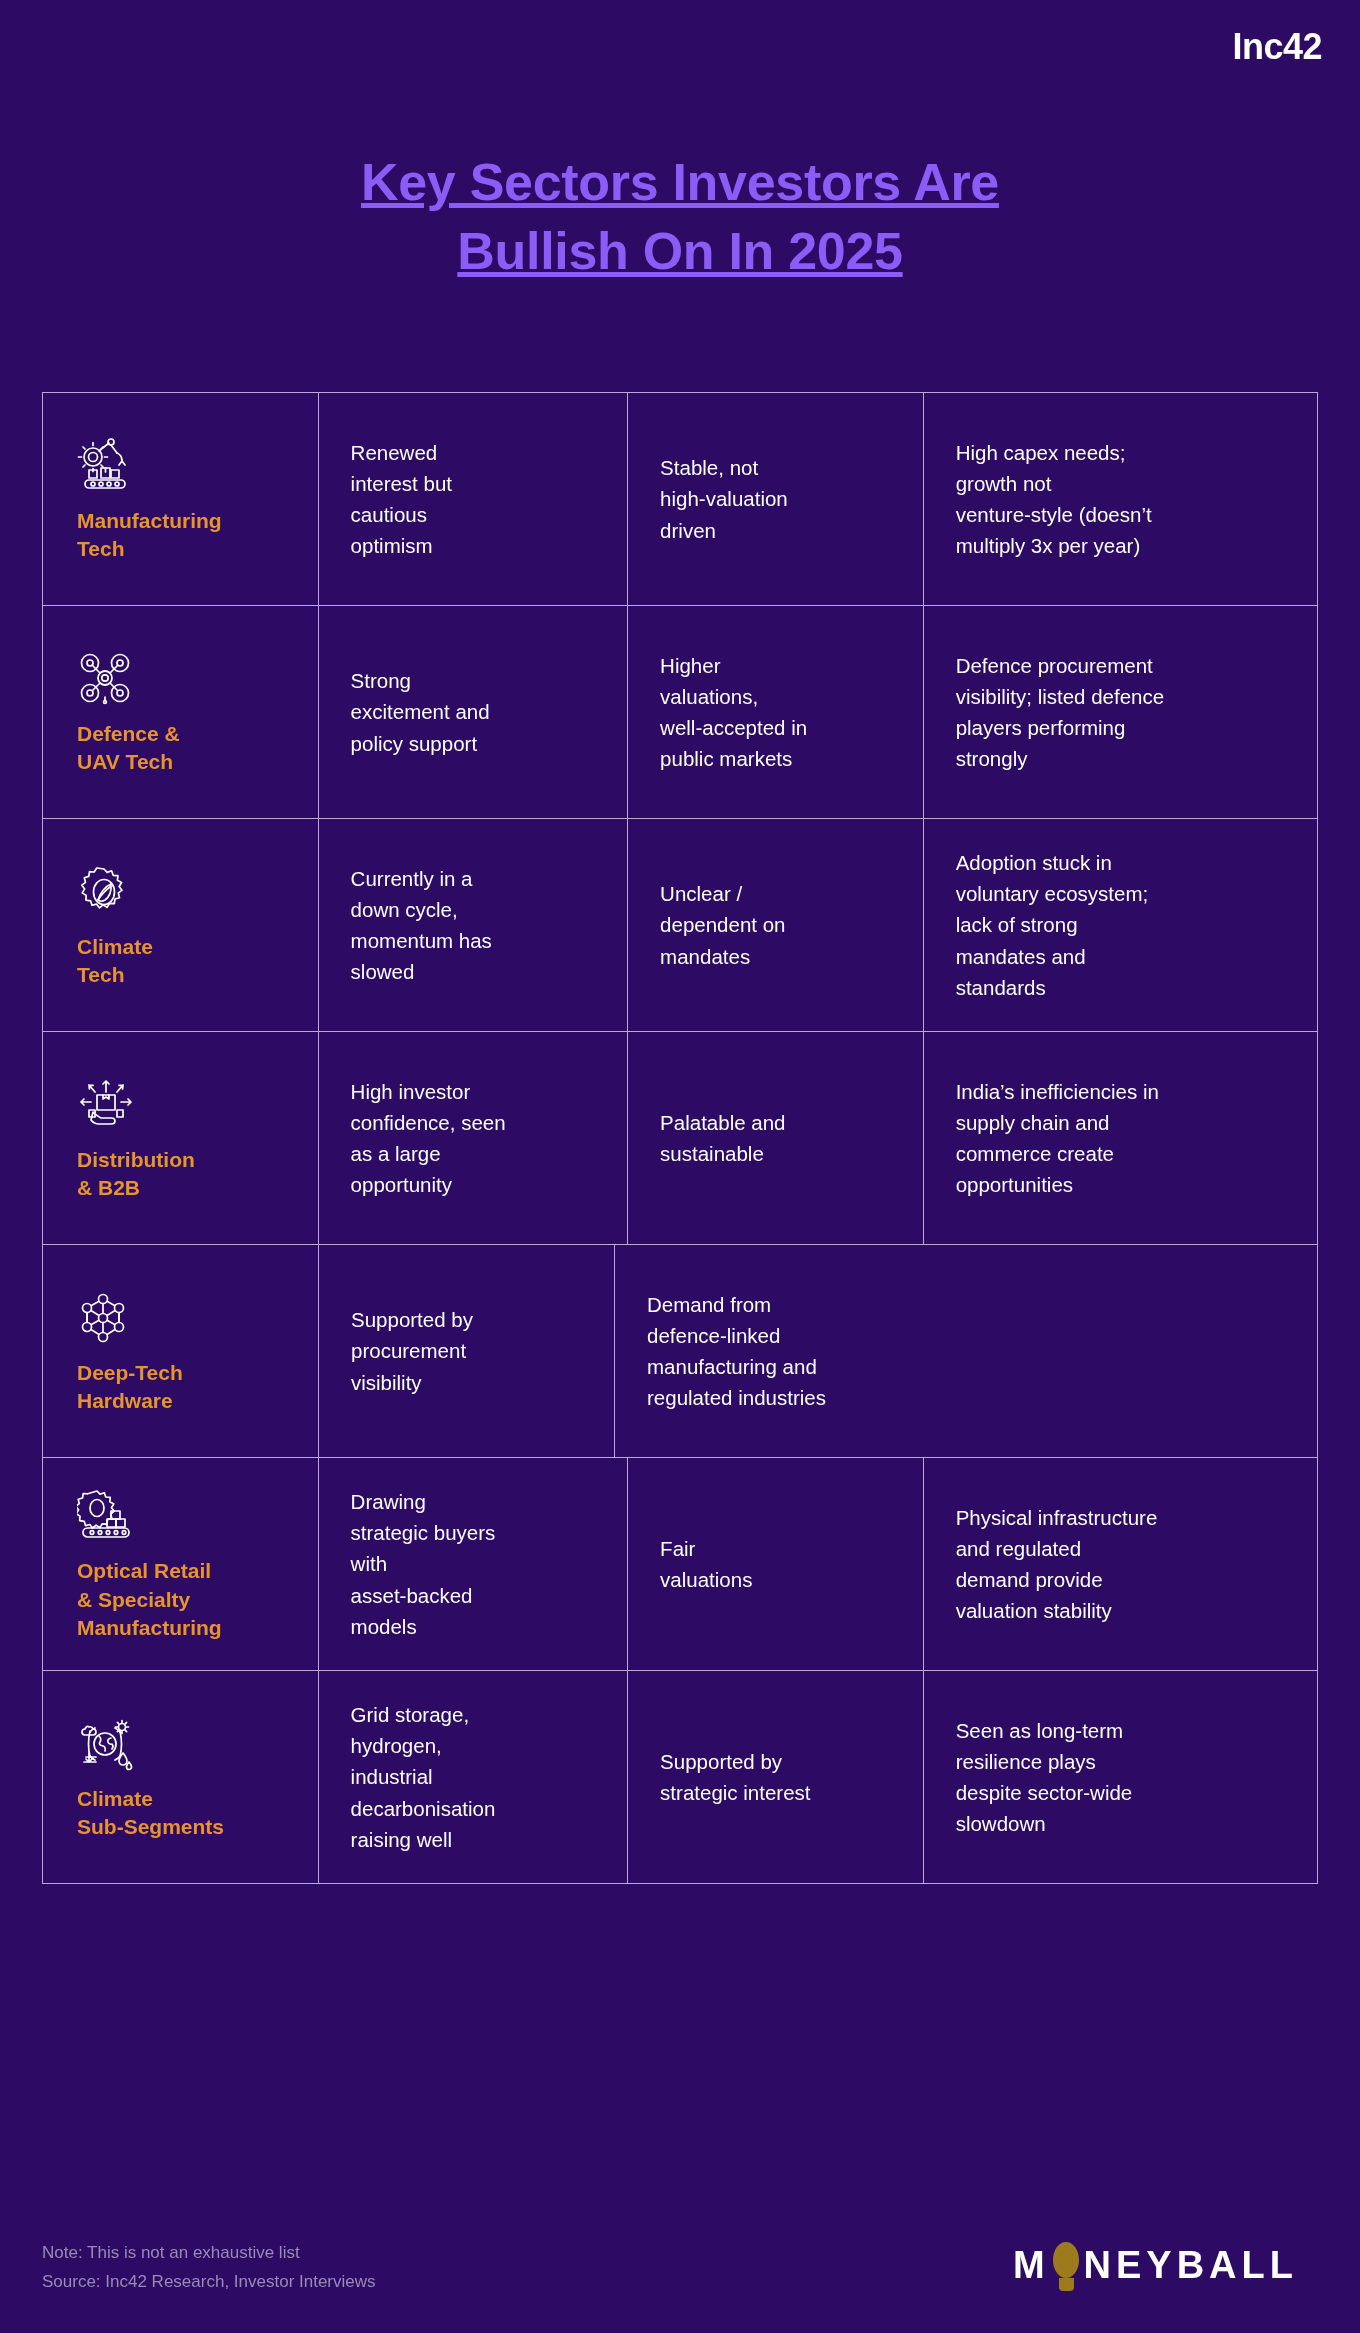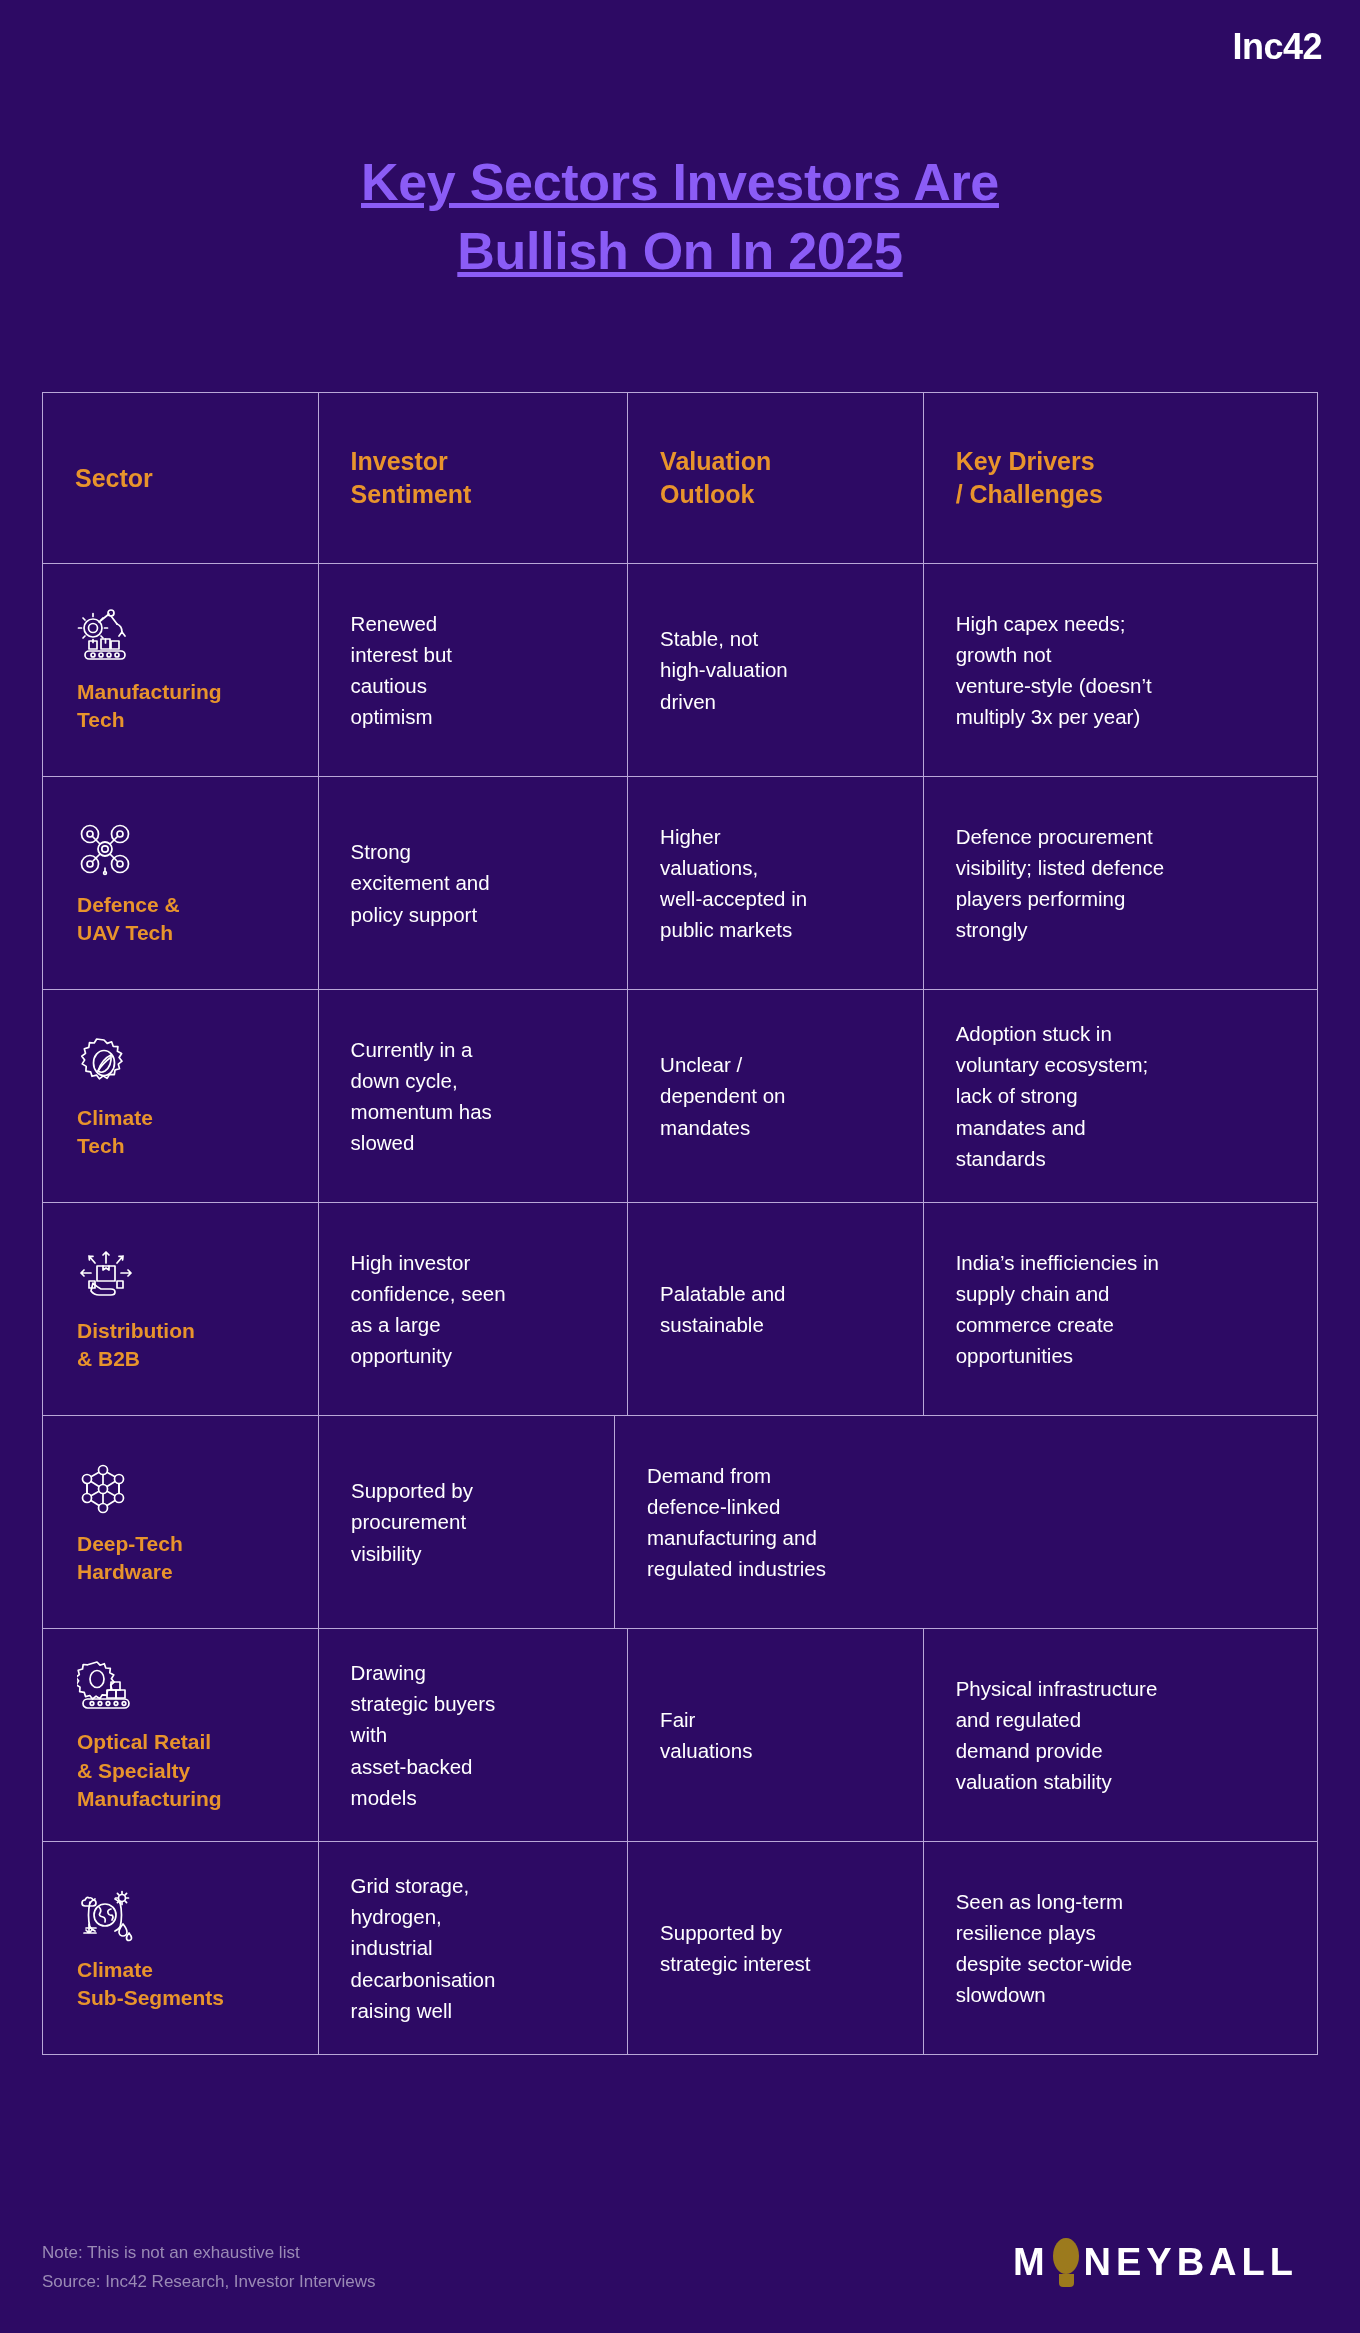--- a/index.html
+++ b/index.html
@@ -73,21 +73,21 @@
     line-height: 1.35; white-space: pre-line;
   }
   .body-text {
     color: #ffffff; font-size: 20.5px; font-weight: 400;
     line-height: 1.52; white-space: pre-line;
   }
 
   
   .footer {
     position: absolute; left: 42px; bottom: 38px; width: 1276px;
-    display: flex; align-items: flex-start; justify-content: space-between;
+    display: flex; align-items: center; justify-content: space-between;
   }
   .notes { display: flex; flex-direction: column; gap: 5px; }
   .note-line { color: #9a8ab5; font-size: 17px; line-height: 1.45; }
   .moneyball {
     display: flex; align-items: center;
     margin-right: 20px; margin-bottom: 4px;
   }
   .mb-text {
     color: #ffffff; font-size: 38px; font-weight: 700;
     letter-spacing: 5px;
@@ -113,37 +113,20 @@
     <span class="inc42">Inc42</span>
   </div>
 
   <div class="title-wrap">
     <div class="title-line">Key Sectors Investors Are</div>
     <div class="title-line">Bullish On In 2025</div>
   </div>
 
   <div class="table">
 
-    <div class="row header-row">
-      <div class="cell c0">
-        <span class="hdr-text">Sector</span>
-      </div>
-      <div class="cell c1">
-        <span class="hdr-text">Investor
-Sentiment</span>
-      </div>
-      <div class="cell c2">
-        <span class="hdr-text">Valuation
-Outlook</span>
-      </div>
-      <div class="cell c3">
-        <span class="hdr-text">Key Drivers
-/ Challenges</span>
-      </div>
-    </div>
 
     <div class="row body-row">
       <div class="cell c0 sector-cell">
         <div class="sector-icon">
           <svg width="62" height="56" viewBox="0 0 62 56" fill="none" stroke="#ffffff" stroke-width="1.7" stroke-linecap="round" stroke-linejoin="round">
             <circle cx="16" cy="20" r="9"></circle>
               <circle cx="16" cy="20" r="4.5"></circle>
             <path d="M16 8.5v-3M16 34.5v-3M4.5 20h-3M30.5 20h-3M8 12l-2-2M24 28l2 2M24 12l2-2M8 28l-2 2"></path>
             <path d="M22 14 L32 6"></path>
               <circle cx="34" cy="5" r="3"></circle>

